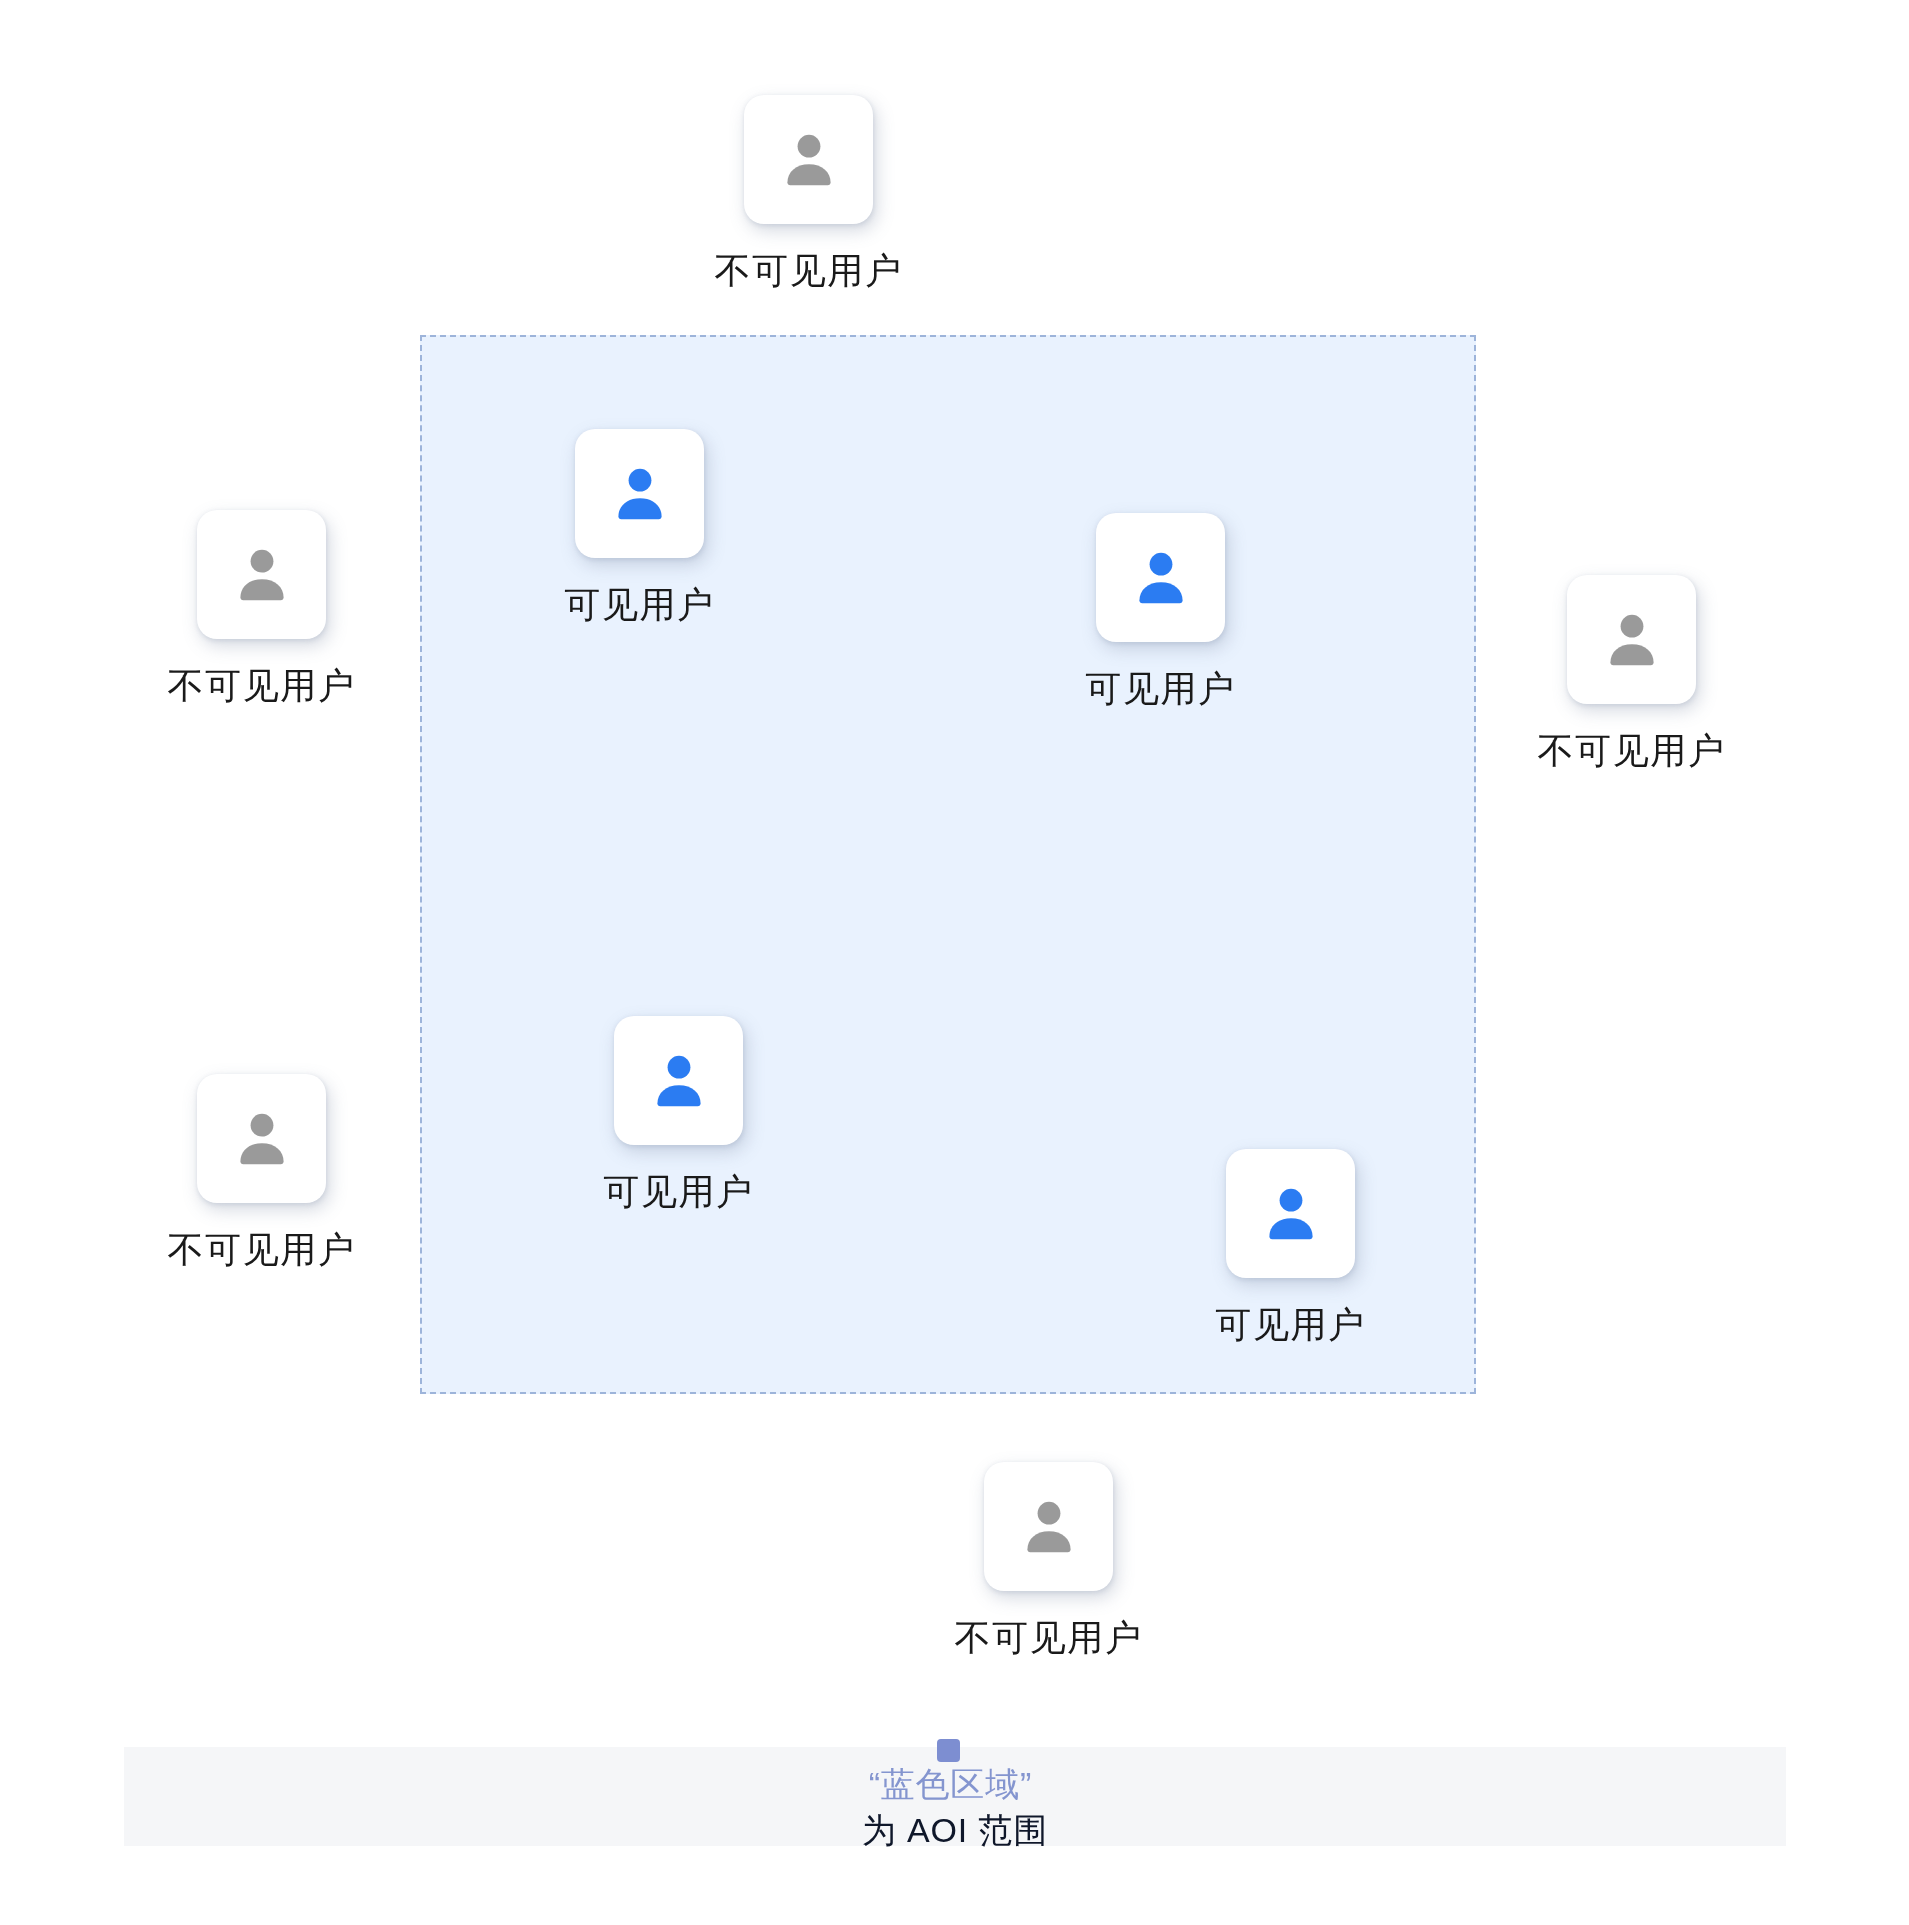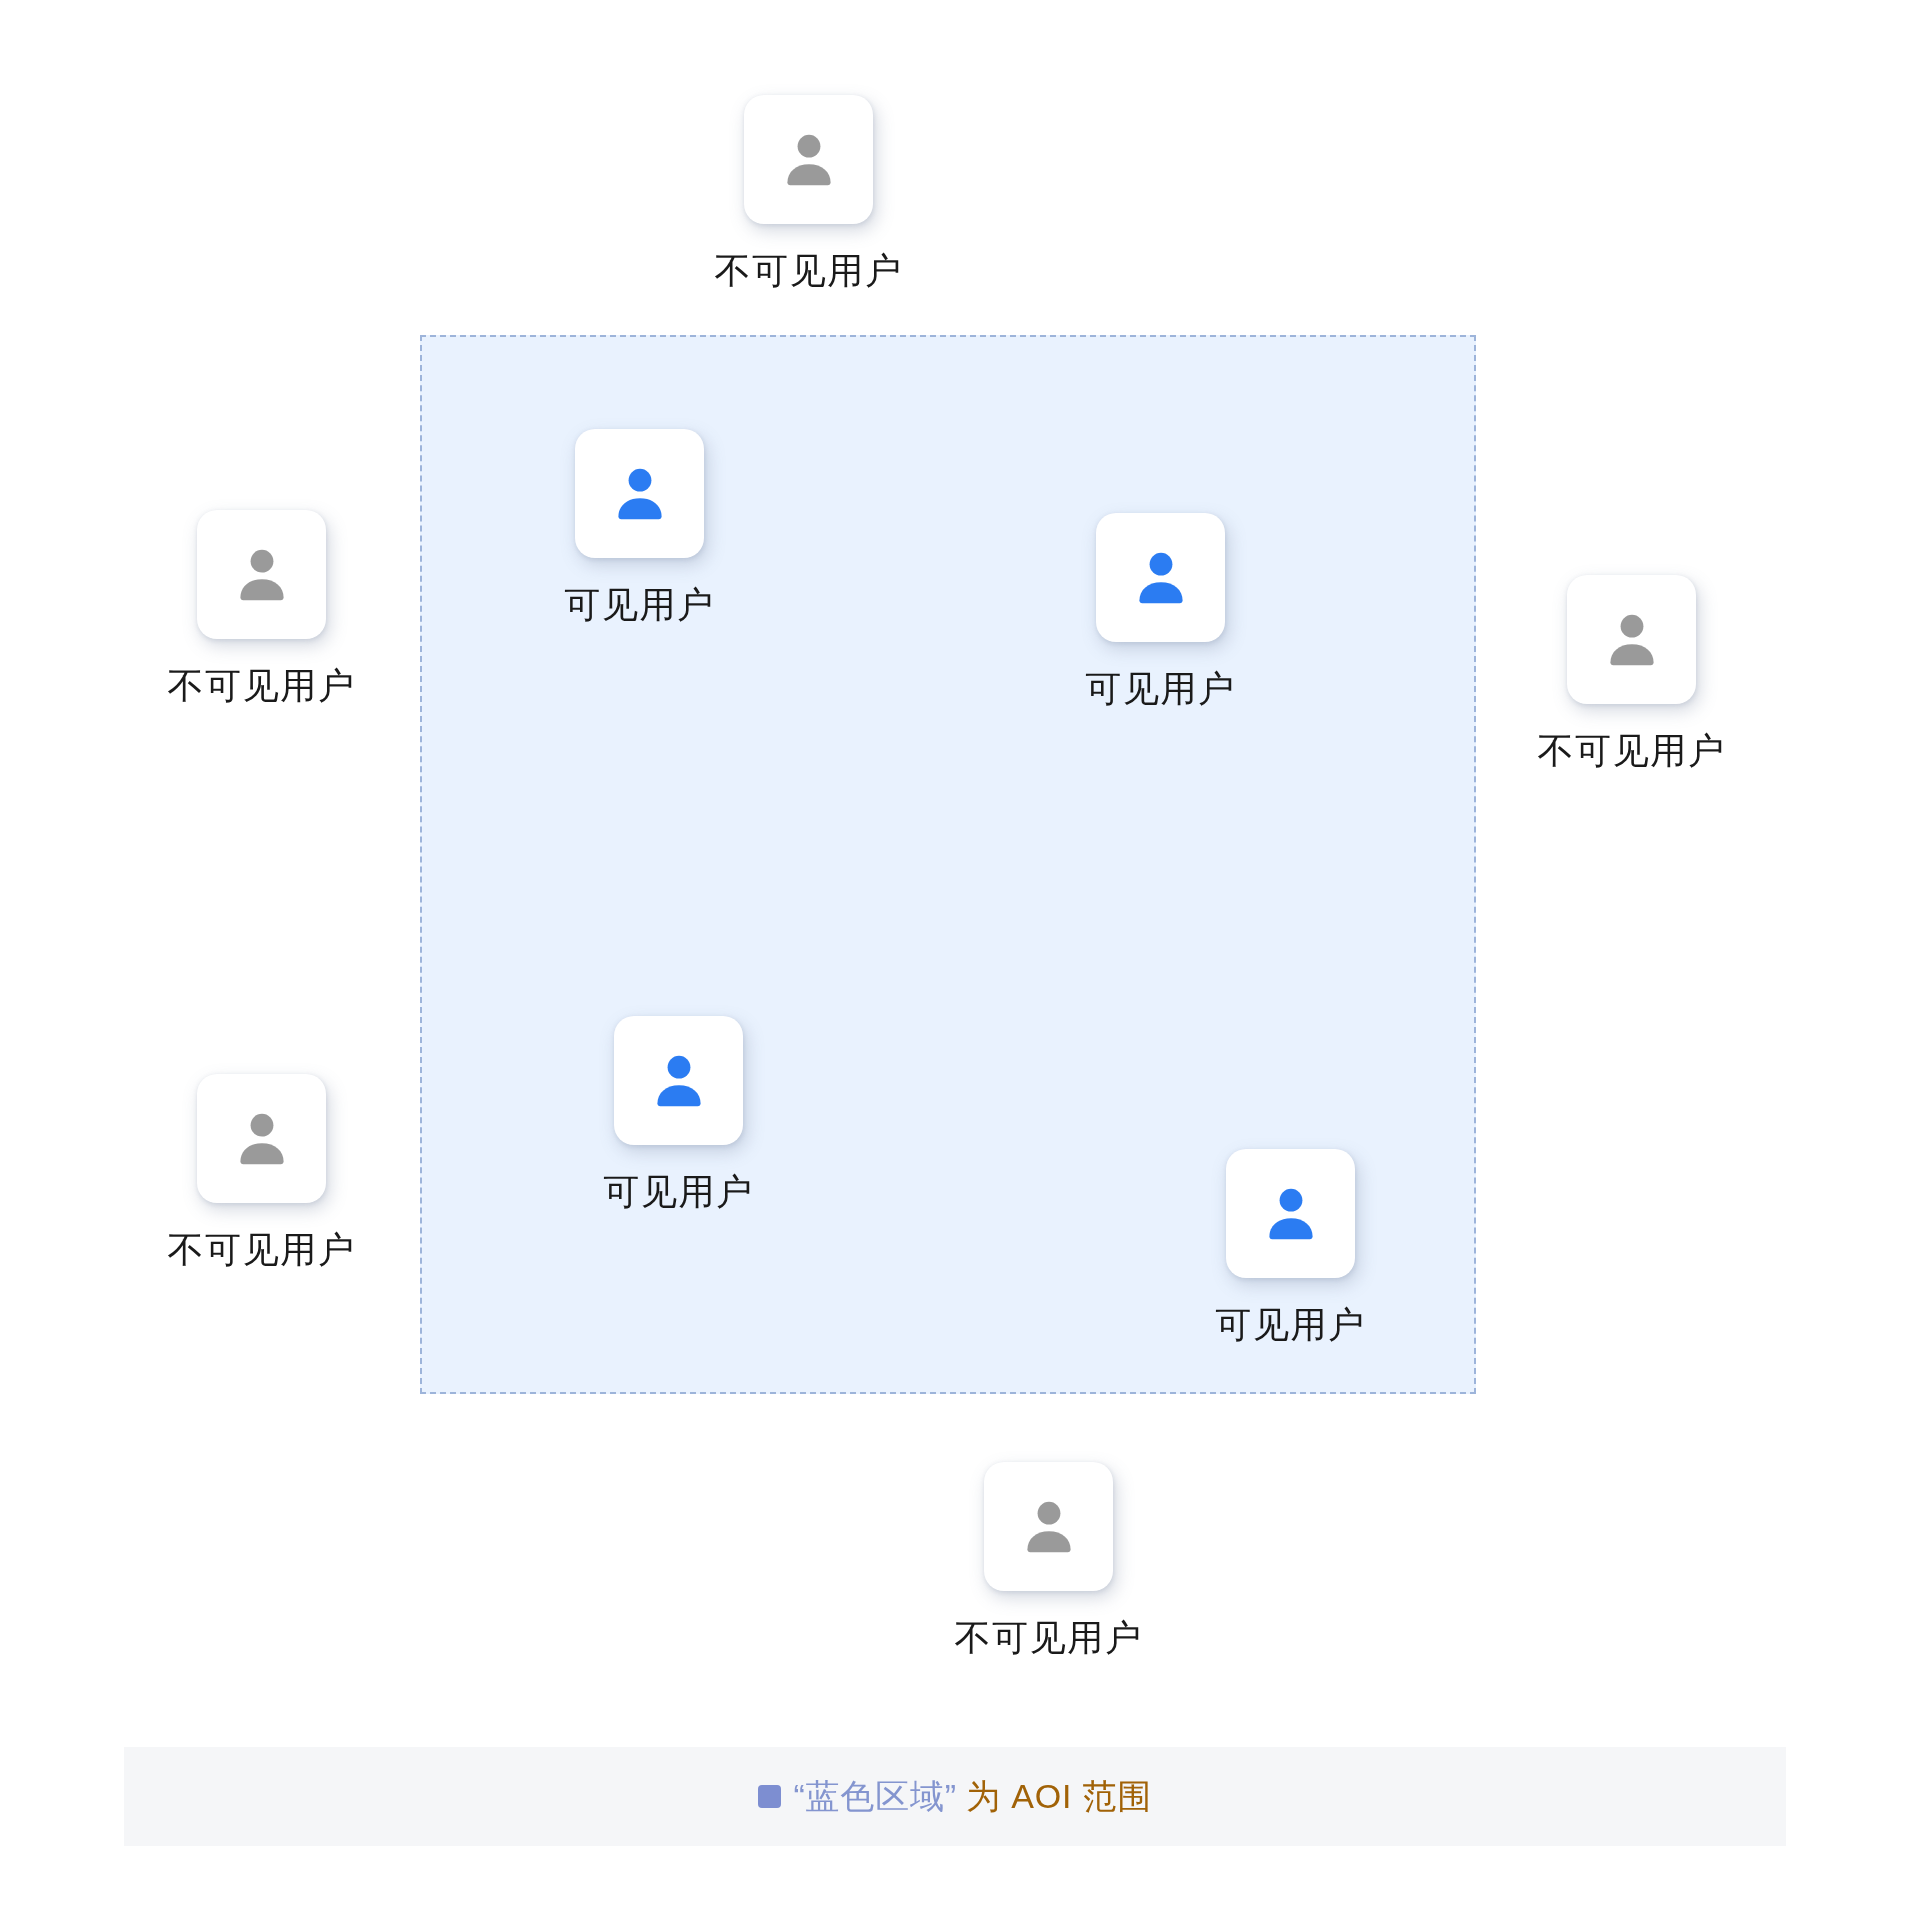--- a/index.html
+++ b/index.html
@@ -55,31 +55,32 @@
   }
 
   .legend-bar {
     position: absolute;
     left: 124px; top: 1747px;
     width: 1662px; height: 99px;
     background: #F5F6F8;
     display: flex; align-items: center; justify-content: center;
     font-size: 34px;
     letter-spacing: 0.8px;
+    flex-direction: column;
   }
   .legend-swatch {
     width: 23px; height: 23px;
     background: #7D8ED1;
     border-radius: 3.9px;
     display: inline-block;
     margin-right: 12.5px;
     flex: 0 0 auto;
   }
   .legend-quoted { color: #8495CF; margin-right: 9.3px; }
-  .legend-suffix { color: #a16207; }
+  .legend-suffix { color: #0f172a; }
 </style>
 </head>
 <body>
 
 <div class="stage">
 
   <div class="aoi-region"></div>
 
   <div class="user-node invisible" style="left:692px; top:95px;">
     <div class="card">

